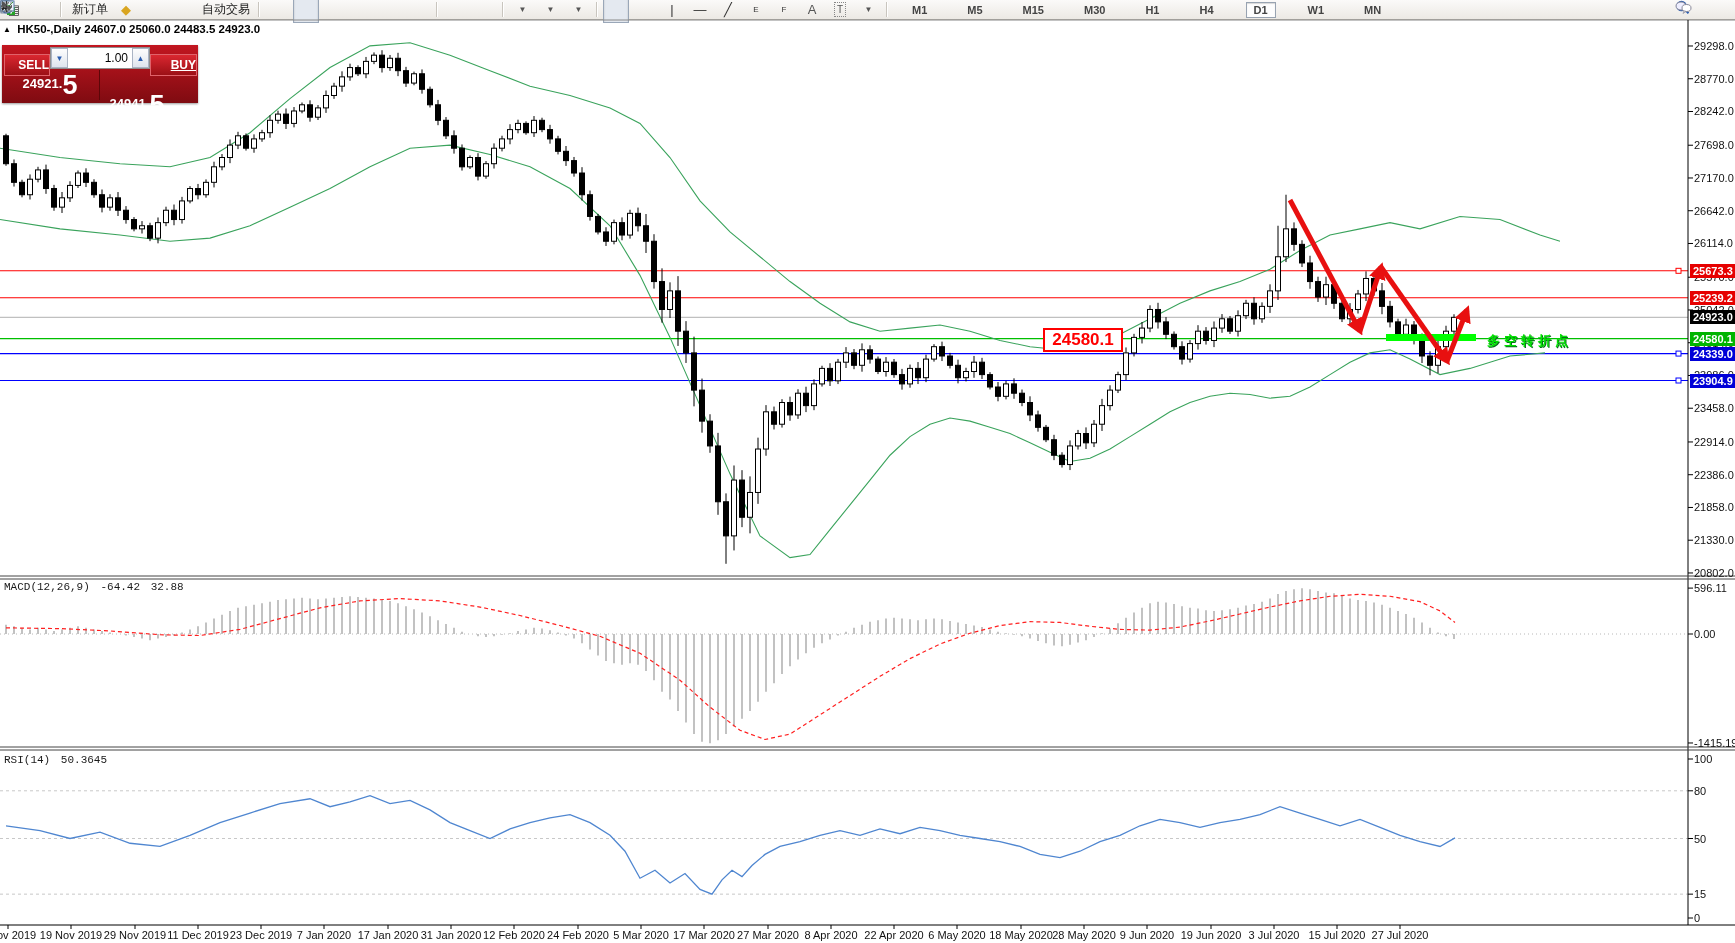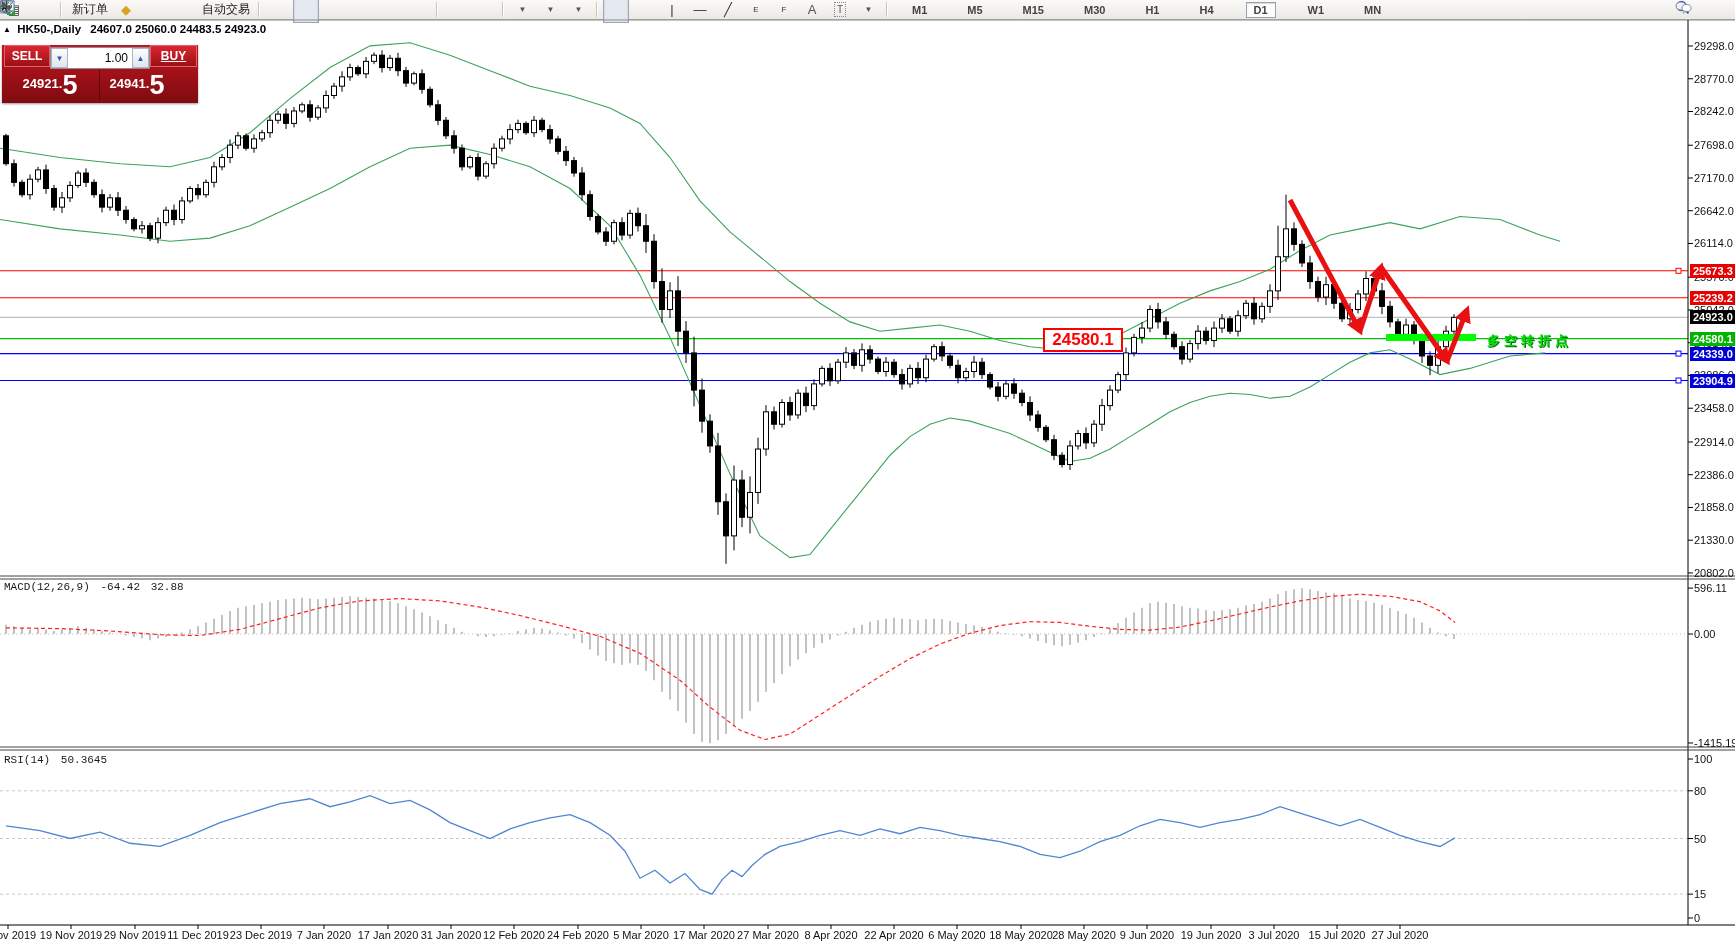--- a/index.html
+++ b/index.html
@@ -19,33 +19,33 @@
   .tf.active{border:1px solid #98a3b1;background:#fdfdfd;box-shadow:inset 0 1px 1px rgba(0,0,0,.15);}
   .glyph{font-size:13px;line-height:13px;}
   .dd{font-size:8px;color:#555;margin-left:1px;}
   #tb-right{position:absolute;right:4px;top:0;display:flex;align-items:center;height:19px;}
   
   #chart-header{position:absolute;left:3px;top:23px;font-size:11.5px;font-weight:bold;color:#000;}
   #chart-header .tri{font-size:8px;vertical-align:1px;margin-right:3px;}
   
   #oneclick{position:absolute;left:2px;top:45px;width:196px;height:58px;
     background:linear-gradient(180deg,#c21620,#7f0b11);box-shadow:0 1px 2px rgba(0,0,0,.4);}
-  .oc-btn{position:absolute;top:0;height:20px;color:#fff;font-weight:bold;font-size:12px;
-    display:flex;align-items:center;justify-content:center;
+  .oc-btn{position:absolute;top:9px;height:20px;color:#fff;font-weight:bold;font-size:12px;
+    display:flex;align-items:center;justify-content:flex-end;
     background:linear-gradient(180deg,#da2730,#9c1016);border:1px solid #e0626a;}
   #sell-btn{left:2px;width:44px;}
   #buy-btn{left:148px;width:45px;text-decoration:underline;}
   #vol-box{position:absolute;left:48px;top:2px;width:98px;height:20px;background:#fff;border:1px solid #8f8f8f;
     display:flex;align-items:center;}
   .spin{width:15px;height:18px;display:flex;align-items:center;justify-content:center;
     font-size:8px;color:#2a5db0;background:linear-gradient(180deg,#fdfdfd,#dfe5ee);border:1px solid #aab4c4;}
   #vol-value{flex:1;text-align:right;padding-right:4px;font-size:12px;color:#000;}
   .oc-price{position:absolute;top:24px;height:32px;color:#fff;display:flex;align-items:center;justify-content:center;}
   #sell-price{left:0;width:96px;}
-  #buy-price{left:99px;width:72px;}
+  #buy-price{left:99px;width:72px;margin-top:20px;}
   .oc-sm{font-size:13px;font-weight:bold;padding-bottom:4px;}
   .oc-big{font-size:27px;font-weight:bold;line-height:26px;}
   #oc-div{position:absolute;left:97px;top:25px;width:1px;height:30px;background:#5d0608;}
   
   #red-price-label{position:absolute;left:1043px;top:328px;width:76px;height:20px;border:2px solid #ff0000;
     background:#fff;color:#ff0000;font-size:17px;font-weight:bold;text-align:center;line-height:20px;}
   #cn-note{position:absolute;left:1487px;top:332px;font-size:13px;font-weight:bold;color:#00e400;
     letter-spacing:4px;text-shadow:1px 1px 0 #0a6b1e;}
   .axis-badge{position:absolute;left:1690px;width:44px;height:14px;color:#fff;font-size:11px;font-weight:bold;
     line-height:14px;padding-left:3px;}
@@ -967,21 +967,21 @@
         <line x1="1290" y1="200" x2="1360" y2="331" stroke="#e81010" stroke-width="5" marker-end="url(#arr)"></line>
         <line x1="1360" y1="331" x2="1381" y2="267" stroke="#e81010" stroke-width="5" marker-end="url(#arr)"></line>
         <line x1="1381" y1="267" x2="1447" y2="361" stroke="#e81010" stroke-width="5" marker-end="url(#arr)"></line>
         <line x1="1447" y1="361" x2="1467" y2="310" stroke="#e81010" stroke-width="5" marker-end="url(#arr)"></line>
       </g>
 </svg>
 
 <div id="chart-header">
   <span class="tri">▲</span>
   <span>HK50-,Daily</span>
-  <span style="margin-left:6px;">24607.0 25060.0 24483.5 24923.0</span>
+  <span style="margin-left:0;">24607.0 25060.0 24483.5 24923.0</span>
 </div>
 
 <div id="oneclick">
   <div class="oc-btn" id="sell-btn">
         <span>SELL</span>
       </div>
   <div id="vol-box">
     <span class="spin">▼</span>
     <span id="vol-value">1.00</span>
     <span class="spin">▲</span>

